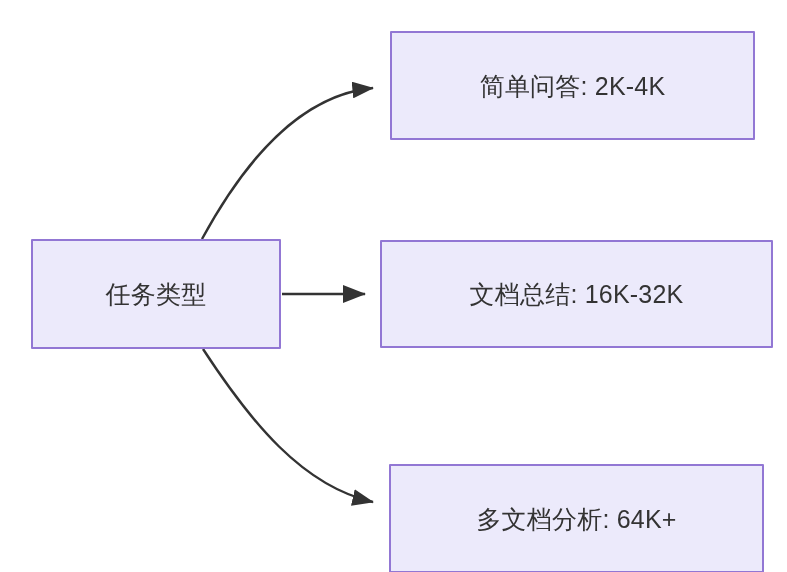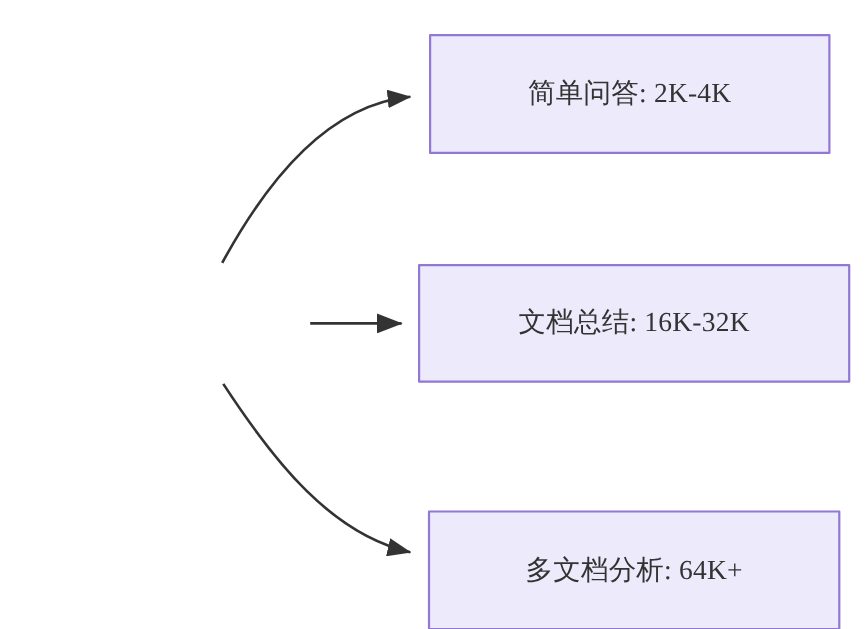--- a/index.html
+++ b/index.html
@@ -30,21 +30,20 @@
   .node {
     position: absolute;
     box-sizing: border-box;
     background: #ECEAFB;
     border: 2px solid #9277D4;
     border-radius: 1px;
     display: flex;
     align-items: center;
     justify-content: center;
     text-align: left;
-    font-family: Liberation Serif, serif;
   }
   .node-label {
     color: #333333;
     font-size: 25px;
     line-height: 1.2;
     letter-spacing: 0.2px;
     white-space: nowrap;
   }
   #node-source {
     left: 31px;
@@ -84,20 +83,23 @@
       </marker>
     </defs>
 
     <path d="M 202 239 C 245 160 300 95 373 88" fill="none" stroke="#333333" stroke-width="2.4" marker-end="url(#arrow-head)"></path>
 
     <path d="M 282 294 L 365 294" fill="none" stroke="#333333" stroke-width="2.6" marker-end="url(#arrow-head)"></path>
 
     <path d="M 203 349 C 250 421 302 486 373 502" fill="none" stroke="#333333" stroke-width="2.4" marker-end="url(#arrow-head)"></path>
   </svg>
 
+  <div class="node" id="node-source">
+    <span class="node-label">任务类型</span>
+  </div>
 
   <div class="node" id="node-task-1">
     <span class="node-label">简单问答: 2K-4K</span>
   </div>
 
   <div class="node" id="node-task-2">
     <span class="node-label">文档总结: 16K-32K</span>
   </div>
 
   <div class="node" id="node-task-3">

